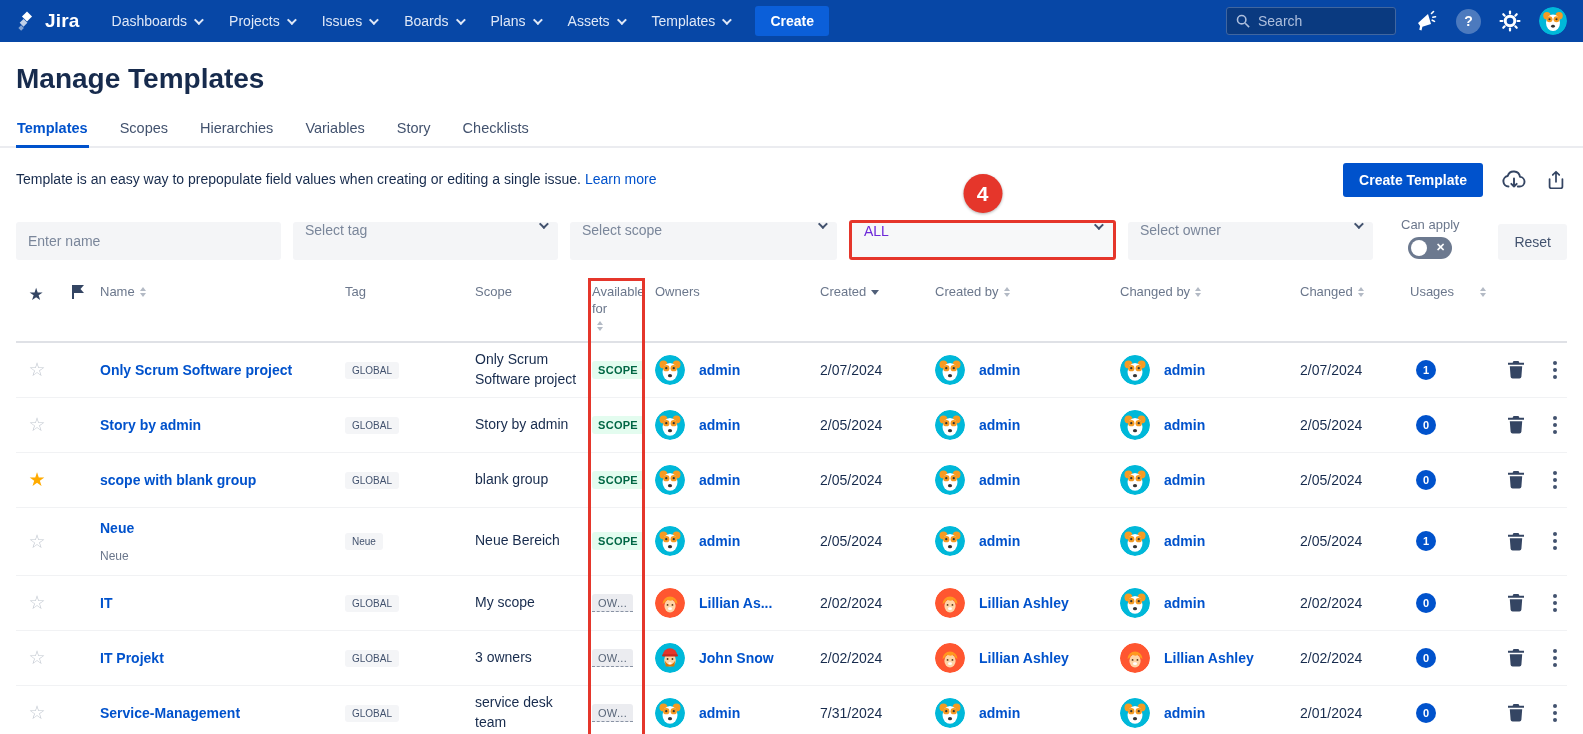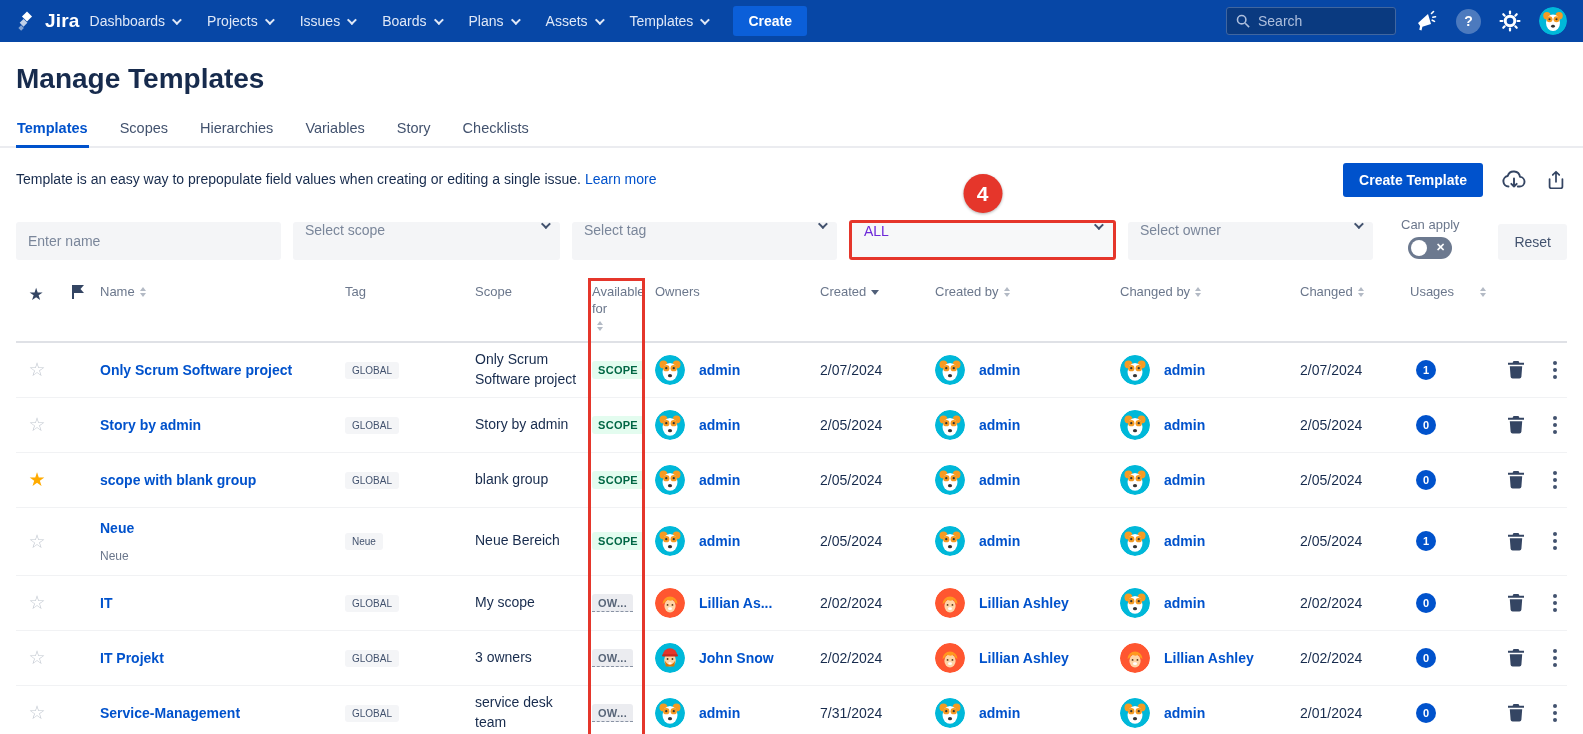--- a/index.html
+++ b/index.html
@@ -2,21 +2,21 @@
 <html><head>
 <meta charset="utf-8">
 <style>
   * { box-sizing: border-box; margin: 0; padding: 0; }
   html,body { width:1583px; height:734px; overflow:hidden; }
   body { font-family:"Liberation Sans", sans-serif; background:#fff; position:relative; color:#172b4d; }
   a { text-decoration:none; cursor:pointer; }
 
   
   .navbar { height:42px; background:#0747a6; display:flex; align-items:center; padding:0 16px; gap:10px; }
-  .brand { display:flex; align-items:flex-end; gap:7px; }
+  .brand { display:flex; align-items:flex-end; gap:7px; margin-right:22px; }
   .brand-name { color:#fff; font-size:19px; font-weight:600; letter-spacing:.2px; }
   .nav-items { display:flex; align-items:center; gap:28px; }
   .nav-item { color:#dfe8f7; font-size:14px; display:flex; align-items:center; gap:7px; cursor:pointer; }
   .chev { width:7px; height:7px; border-right:2px solid #dfe8f7; border-bottom:2px solid #dfe8f7; transform:rotate(45deg) translateY(-2px); display:inline-block; }
   .nav-create { margin-left:16px; background:#0b5fd9; color:#fff; font-size:14px; font-weight:600; border:none; border-radius:3px; padding:7px 15px; cursor:pointer; }
   .nav-right { margin-left:auto; display:flex; align-items:center; gap:18px; }
   .search-box { display:flex; align-items:center; gap:8px; background:#0a3a80; border:1px solid #41669f; border-radius:3px; height:28px; width:170px; padding:0 9px; }
   .search-box input { background:transparent; border:none; outline:none; color:#cfdcf2; font-size:14px; width:120px; font-family:inherit; }
   .search-box input::placeholder { color:#aebfdd; }
   .help-circle { width:25px; height:25px; border-radius:50%; background:rgba(255,255,255,.28); color:#fff; font-weight:700; font-size:14px; display:flex; align-items:center; justify-content:center; cursor:pointer; }
@@ -69,21 +69,21 @@
   .row.tall { min-height:68px; }
   .star { font-size:19px; cursor:pointer; text-align:center; width:100%; padding-left:2px; }
   .star-off { color:#c1c7d0; }
   .star-on { color:#ffab00; }
   .hstar { color:#344563; font-size:17px; text-align:center; width:100%; cursor:pointer; }
   .name-cell a { color:#0052cc; font-weight:600; }
   .name-sub { margin-top:13px; font-size:12px; color:#6b778c; }
   .tag-badge { background:#f4f5f7; color:#42526e; font-size:10px; padding:3px 7px; border-radius:3px; display:inline-block; }
   .scope-cell { color:#172b4d; line-height:1.4; padding-right:14px; }
   .badge-scope { background:#e3fcef; color:#006644; font-size:11px; font-weight:700; padding:3px 6px; border-radius:3px; display:inline-block; letter-spacing:.3px; }
-  .badge-owner { background:#ebecf0; color:#586578; font-size:11px; font-weight:700; padding:3px 6px 2px; border-radius:3px 3px 0 0; border-bottom:1px dashed #8993a4; display:inline-block; letter-spacing:.3px; }
+  .badge-owner { background:#ebecf0; color:#586578; font-size:11px; font-weight:400; padding:3px 6px 2px; border-radius:3px 3px 0 0; border-bottom:1px dashed #8993a4; display:inline-block; letter-spacing:.3px; }
   .user-cell { display:flex; align-items:center; gap:14px; }
   .user-cell a { color:#0052cc; font-weight:600; white-space:nowrap; }
   .avatar { width:30px; height:30px; border-radius:50%; overflow:hidden; flex:none; display:flex; }
   .date-cell { color:#172b4d; }
   .usages-badge { width:20px; height:20px; border-radius:50%; background:#0052cc; color:#fff; font-size:11px; font-weight:700; display:flex; align-items:center; justify-content:center; margin-left:6px; }
   .row-action { background:none; border:none; cursor:pointer; display:flex; padding:2px; }
   .dots { display:flex; flex-direction:column; gap:3px; cursor:pointer; padding:4px; }
   .dots span { width:4px; height:4px; border-radius:50%; background:#42526e; }
 
   .col-annotation { position:absolute; left:572px; top:0; width:57px; height:100%; border:3px solid #e5362b; pointer-events:none; z-index:5; }
@@ -212,26 +212,26 @@
           <path d="M12 14V3M8.5 6.5L12 3l3.5 3.5"></path>
         </svg>
       </button>
     </div>
   </div>
 
   <div class="filters">
     <div class="f-input w1">
       <input placeholder="Enter name" style="">
     </div>
+    <div class="f-select w2">
+      <span>Select tag</span>
+        <i class="chev"></i>
+    </div>
     <div class="f-select w3">
       <span>Select scope</span>
-        <i class="chev"></i>
-    </div>
-    <div class="f-select w2">
-      <span>Select tag</span>
         <i class="chev"></i>
     </div>
     <div class="hl-wrap">
       <div class="step-badge">4</div>
       <div class="f-select highlight">
         <span style="color:#6d28d9">ALL</span>
           <i class="chev"></i>
       </div>
     </div>
     <div class="f-select w5">

